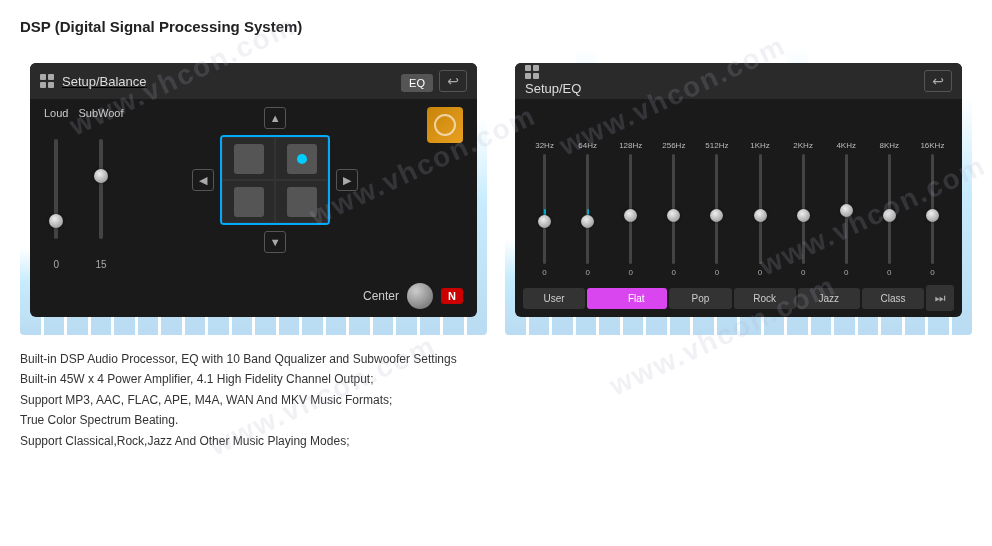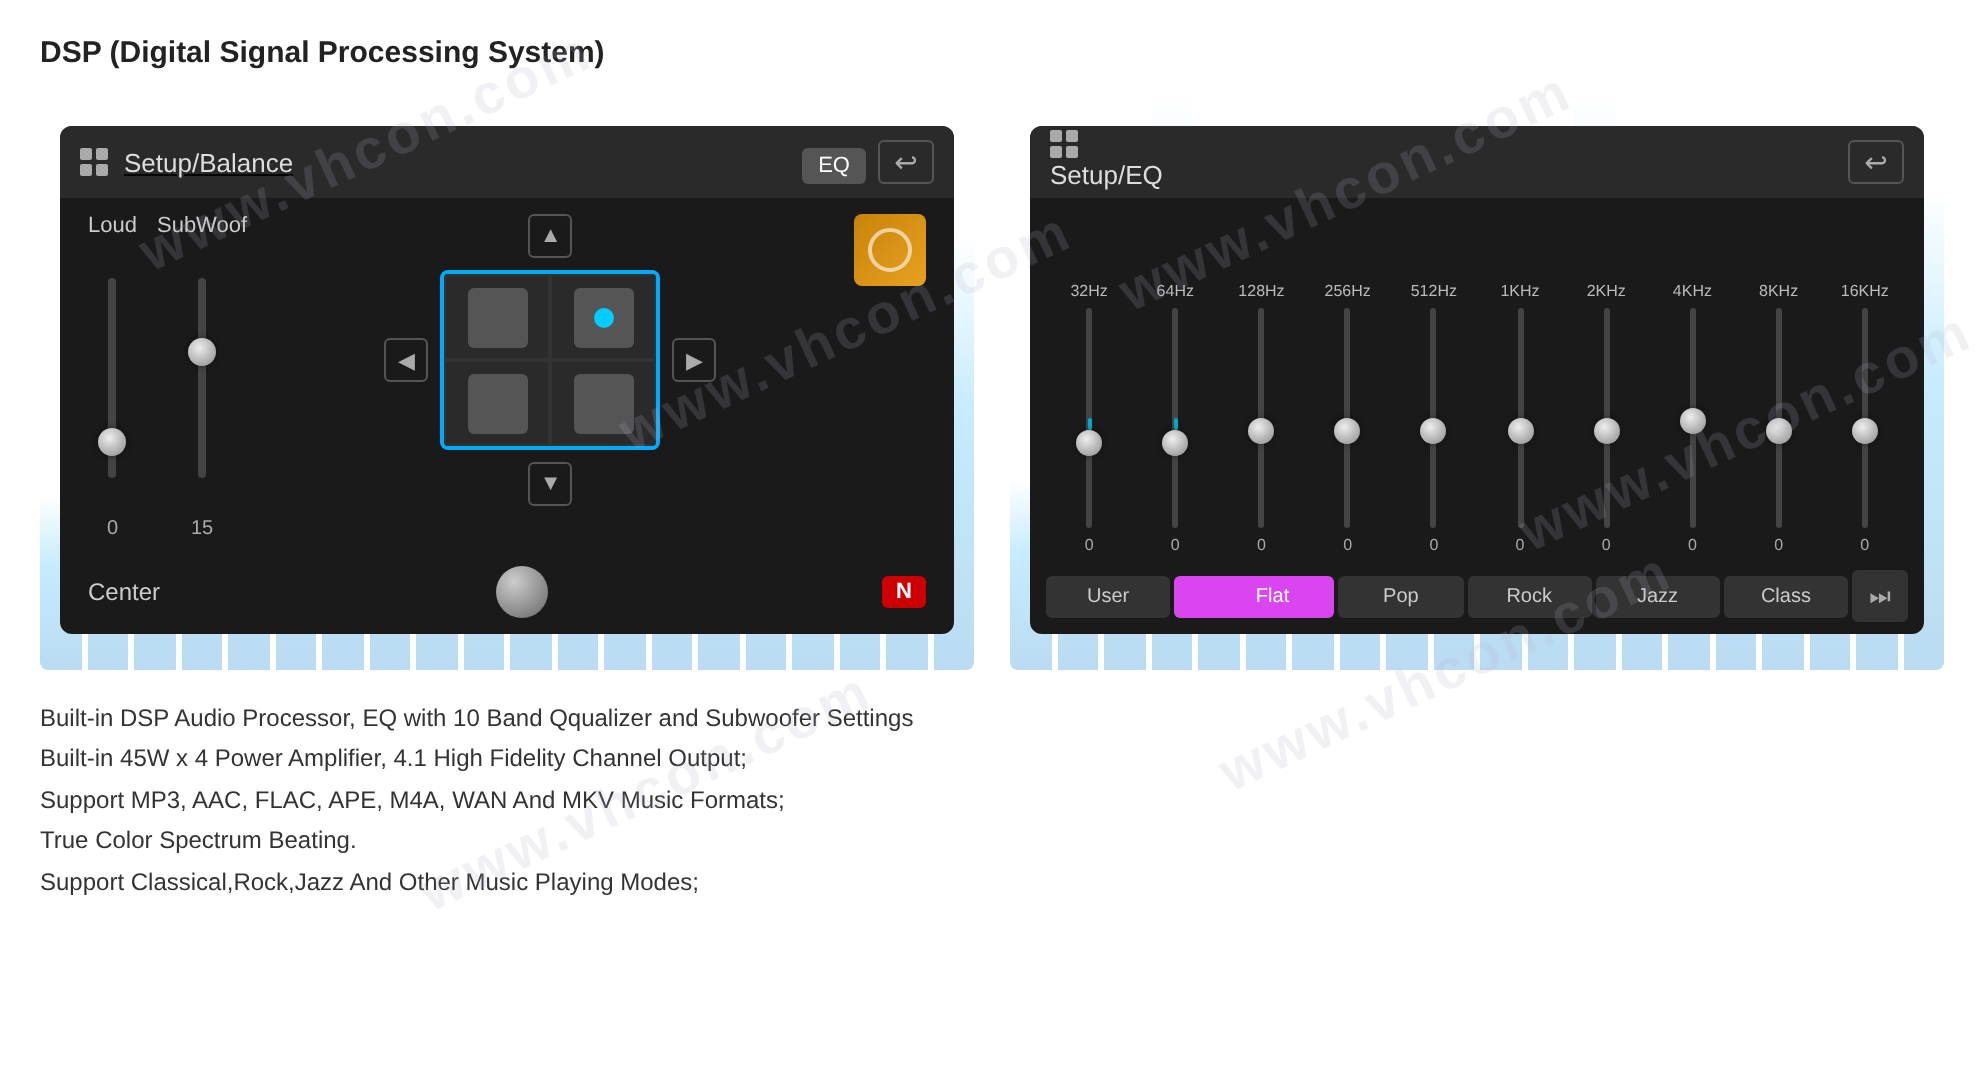--- a/index.html
+++ b/index.html
@@ -260,21 +260,21 @@
     .subwoof-inner {
       width: 22px;
       height: 22px;
       border: 2px solid rgba(255,255,255,0.6);
       border-radius: 50%;
     }
 
     .center-row {
       display: flex;
       align-items: center;
-      justify-content: space-between;
+      justify-content: flex-end;
       gap: 8px;
       margin-top: 4px;
     }
     .center-label {
       color: #ccc;
       font-size: 12px;
     }
     .center-knob {
       width: 26px;
       height: 26px;

